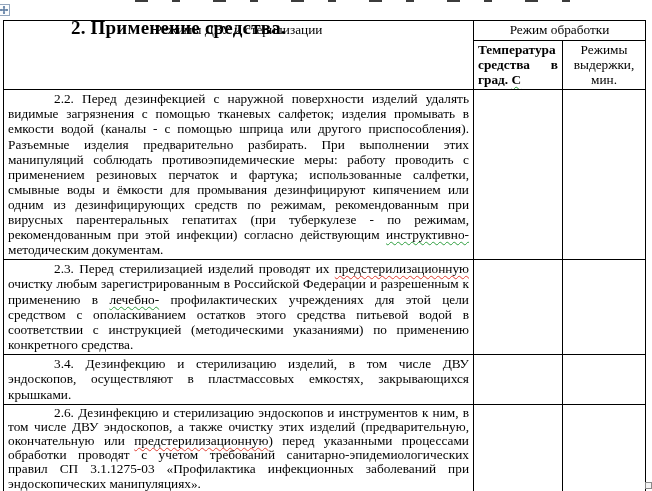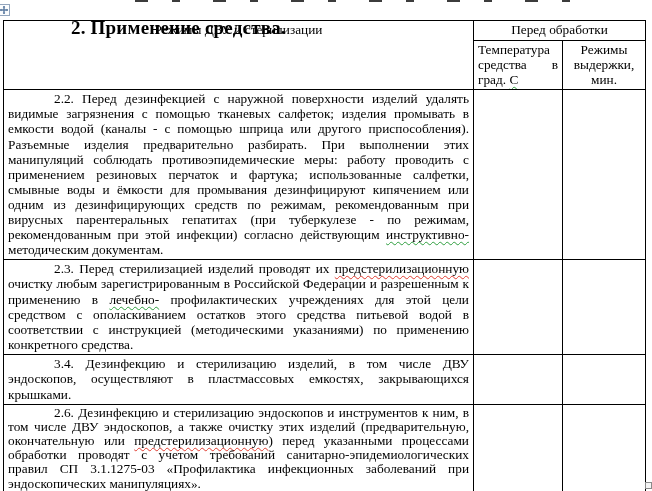--- a/index.html
+++ b/index.html
@@ -40,21 +40,21 @@
     border:1px solid #000;
     vertical-align:top;
     padding:1px 4px 2px 4px;
     font-size:13.3px;
     line-height:15.1px;
     overflow:hidden;
   }
   td.body-cell{text-align:justify;}
   td.body-cell .para{ text-indent:46px; }
   td.hdr{text-align:center;}
-  td.hdr-temp{text-align:justify;}
+  td.hdr-temp{text-align:justify;font-weight:bold;}
   .mark-red{
     text-decoration:underline;
     text-decoration-style:wavy;
     text-decoration-color:#e03c31;
     text-decoration-thickness:1px;
     text-underline-offset:2px;
     text-decoration-skip-ink:none;
     font-family:Liberation Serif, serif;
   }
   .mark-green{
@@ -89,21 +89,21 @@
 
   <table class="doc">
     <colgroup>
       <col style="width:470px">
       <col style="width:89px">
       <col style="width:83px">
     </colgroup>
     <tbody>
       <tr style="height:20px">
         <td rowspan="2" class="hdr">Режимы ДВУ и стерилизации</td>
-        <td colspan="2" class="hdr">Перед обработки</td>
+        <td colspan="2" class="hdr">Режим обработки</td>
       </tr>
       <tr style="height:45px">
         <td class="hdr hdr-temp"><span>Температура средства в град. </span><span class="mark-green">С</span></td>
         <td class="hdr">Режимы выдержки, мин.</td>
       </tr>
       <tr style="height:167px">
         <td class="body-cell">
             <div class="para"><span>2.2. Перед дезинфекцией с наружной поверхности изделий удалять видимые загрязнения с помощью тканевых салфеток; изделия промывать в емкости водой (каналы - с помощью шприца или другого приспособления). Разъемные изделия предварительно разбирать. При выполнении этих манипуляций соблюдать противоэпидемические меры: работу проводить с применением резиновых перчаток и фартука; использованные салфетки, смывные воды и ёмкости для промывания дезинфицируют кипячением или одним из дезинфицирующих средств по режимам, рекомендованным при вирусных парентеральных гепатитах (при туберкулезе - по режимам, рекомендованным при этой инфекции) согласно действующим </span><span class="mark-green">инструктивно-</span><span>методическим документам.</span></div>
           </td>
         <td></td>

